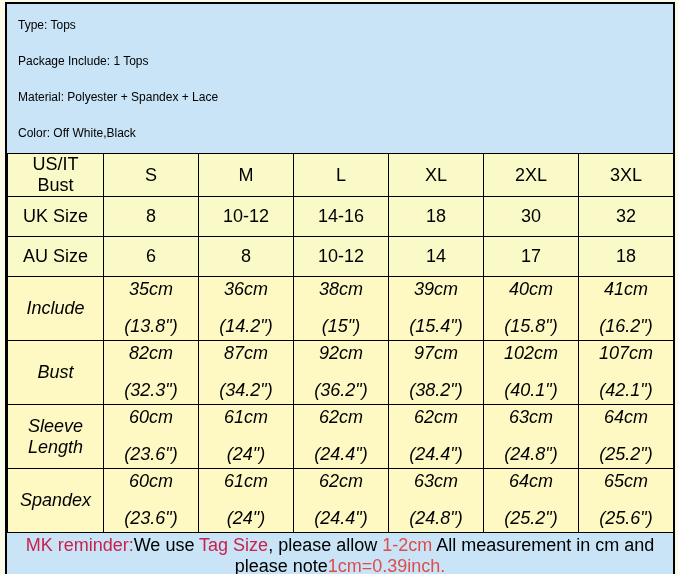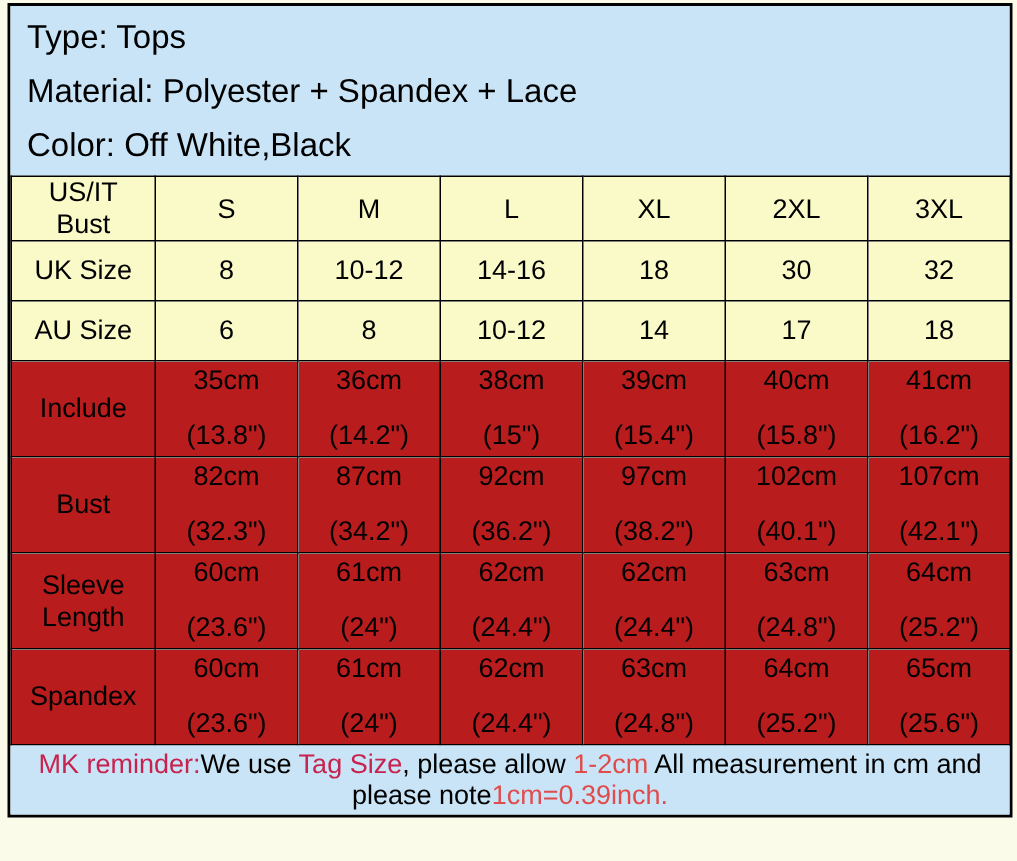--- a/index.html
+++ b/index.html
@@ -21,40 +21,40 @@
   
   .info-panel {
     background: #c8e4f6;
     padding: 3px 0 2px 0;
   }
   .info-line {
     height: 36px;
     display: flex;
     align-items: center;
     padding-left: 11px;
-    font-size: 22px;
+    font-size: 12px;
   }
   
   table.size-table {
     border-collapse: collapse;
     table-layout: fixed;
     width: 666px;
   }
   table.size-table td {
     border: 1px solid #000;
     text-align: center;
     vertical-align: middle;
     font-size: 18px;
     padding: 0;
     overflow: hidden;
   }
   tr.size-row { height: 40px; }
   tr.size-row td { background: #fafac8; }
   tr.size-row td.label-cell { padding: 0 6px; }
-  tr.meas-row td { background: #b91c1c; }
+  tr.meas-row td { background: #fef9c3; font-style: italic; }
   td.label-cell { line-height: 21px; }
   .mbox {
     height: 58px;
     display: flex;
     flex-direction: column;
     justify-content: space-between;
     align-items: center;
     padding: 2px 0 3px 0;
   }
   
@@ -71,20 +71,21 @@
     box-sizing: border-box;
   }
 </style>
 </head>
 <body>
 
 <div class="frame">
 
   <div class="info-panel">
       <div class="info-line">Type: Tops</div>
+      <div class="info-line">Package Include: 1 Tops</div>
       <div class="info-line">Material: Polyester + Spandex + Lace</div>
       <div class="info-line">Color: Off White,Black</div>
     </div>
 
   <table class="size-table">
     <colgroup>
       <col style="width:96px">
       <col style="width:95px">
         <col style="width:95px">
         <col style="width:95px">

